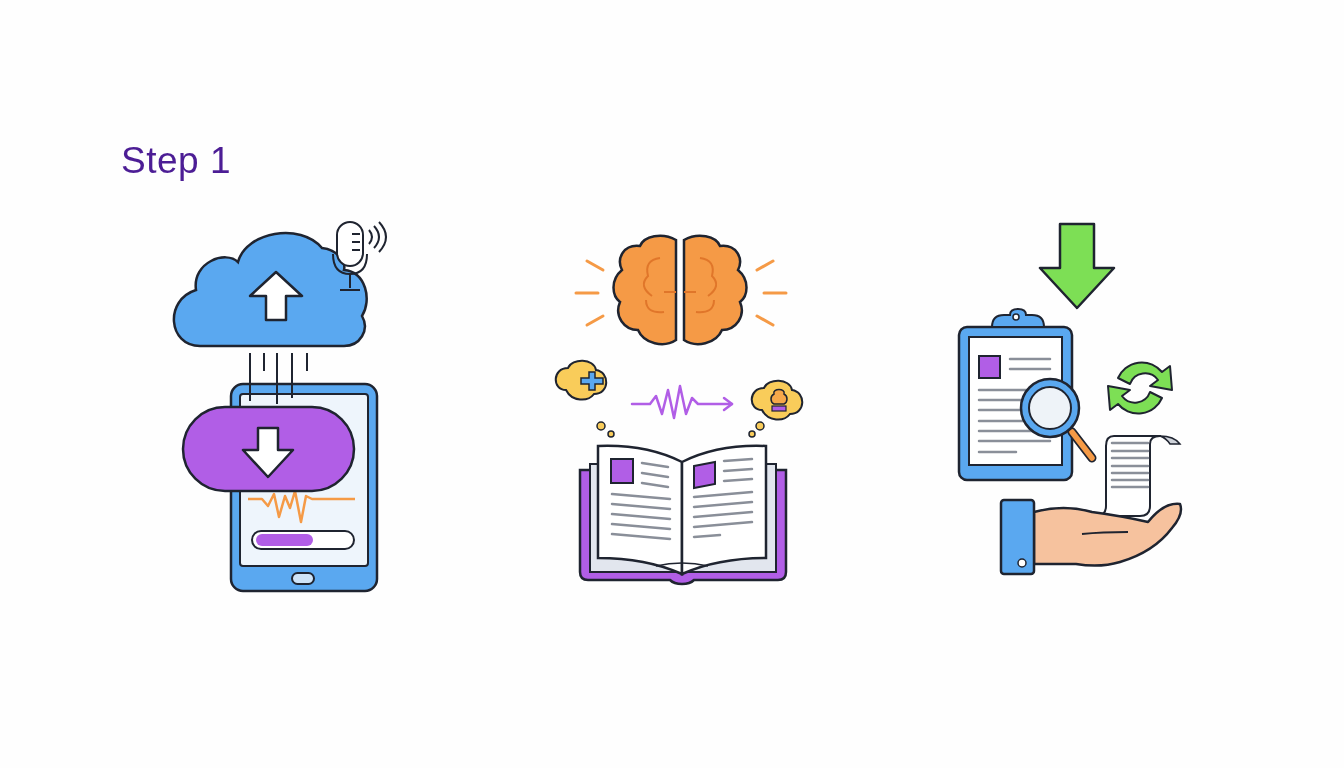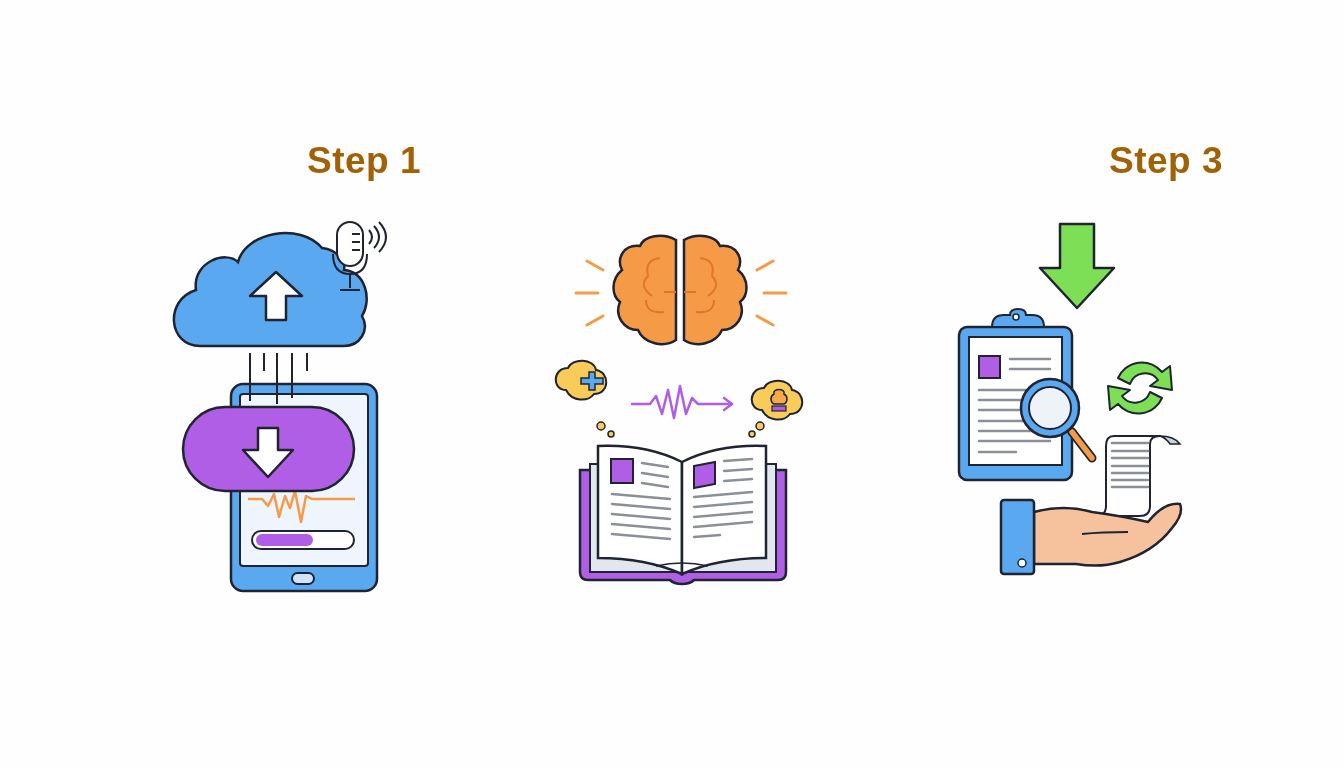--- a/index.html
+++ b/index.html
@@ -1,18 +1,18 @@
 <!DOCTYPE html>
 <html><head>
 <meta charset="utf-8">
 <style>
   html, body { margin:0; padding:0; }
   body { width:1344px; height:768px; background:#fefefe; position:relative; overflow:hidden; font-family:"Liberation Sans", sans-serif; }
   .step { position:absolute; top:0; width:300px; height:768px; }
-  .step-title { position:absolute; top:140px; left:0; width:300px; text-align:right; font-weight:bold; font-size:37px; color:#a16207; letter-spacing:0.5px; }
+  .step-title { position:absolute; top:140px; left:0; width:300px; text-align:left; font-weight:normal; font-size:37px; color:#4c1d95; letter-spacing:0.5px; }
   .step svg { position:absolute; left:0; top:0; }
 </style>
 </head>
 <body>
 
 <div class="step" style="left:121px;">
   <div class="step-title">Step 1</div>
   <svg width="300" height="768" viewBox="121 0 300 768">
 
     <g>
@@ -130,21 +130,20 @@
         <line x1="694" y1="517" x2="752" y2="512"></line>
         <line x1="694" y1="527" x2="752" y2="522"></line>
         <line x1="694" y1="537" x2="720" y2="535"></line>
       </g>
       <path d="M656,566 q26,-6 52,0" fill="none" stroke="#1f2430" stroke-width="1.5"></path>
     </g>
   </svg>
 </div>
 
 <div class="step" style="left:923px;">
-  <div class="step-title">Step 3</div>
   <svg width="300" height="768" viewBox="923 0 300 768">
 
     <path d="M1060,224 h34 v44 h20 l-37,40 l-37,-40 h20 z" fill="#7ddf55" stroke="#1f2430" stroke-width="2.5" stroke-linejoin="round"></path>
 
     <g>
       <rect x="959" y="327" width="113" height="153" rx="8" fill="#5aa8f0" stroke="#1f2430" stroke-width="2.5"></rect>
       <rect x="969" y="337" width="93" height="128" fill="#fff" stroke="#1f2430" stroke-width="2"></rect>
       <path d="M992,327 q0,-12 12,-12 h6 q0,-6 8,-6 q8,0 8,6 h6 q12,0 12,12 z" fill="#5aa8f0" stroke="#1f2430" stroke-width="2"></path>
       <circle cx="1016" cy="317" r="3" fill="#fff" stroke="#1f2430" stroke-width="1.5"></circle>
       <rect x="979" y="356" width="21" height="22" fill="#b15ee6" stroke="#1f2430" stroke-width="2"></rect>

